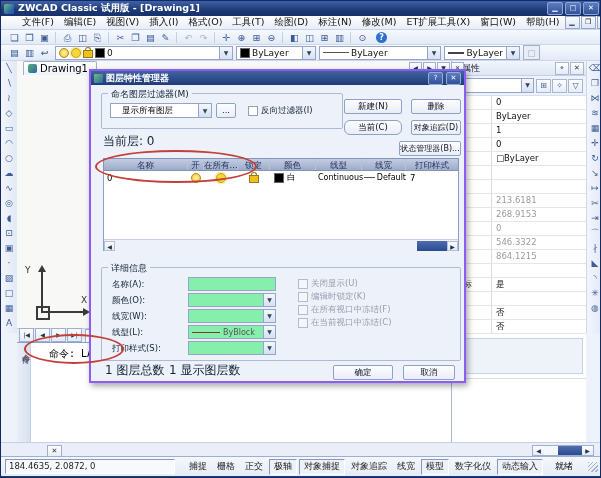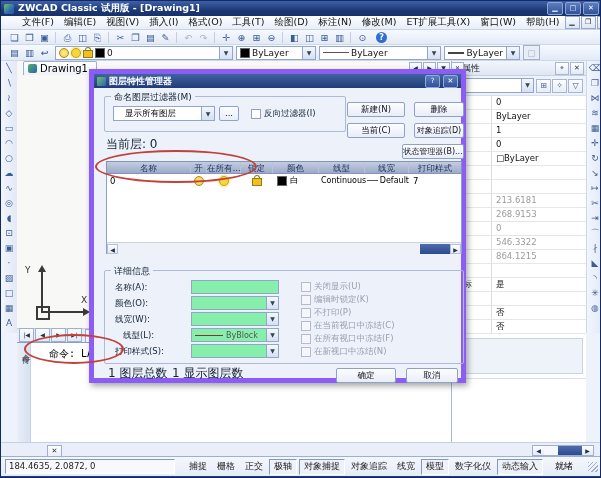--- a/index.html
+++ b/index.html
@@ -117,21 +117,21 @@
   .statusbar{left:0;top:455px;width:601px;height:20px;background:linear-gradient(#f4f7fc,#e6ecf7);
              border-top:1px solid #9fb0cf;display:flex;align-items:center;padding:0 4px;gap:10px;font-size:9px;box-sizing:border-box;}
   .coords{width:162px;height:13px;line-height:13px;background:#f7f9fc;border:1px solid;
           border-color:#8898b8 #fff #fff #8898b8;padding:0 3px;font-size:8.5px;color:#222;flex:0 0 auto;}
   .stgl{padding:0 4px;height:14px;line-height:14px;color:#222;white-space:nowrap;}
   .stgl.active{border:1px solid;border-color:#8898b8 #fff #fff #8898b8;background:#edf1f8;line-height:12px;}
   .ready{margin-left:2px;}
   .grip{margin-left:auto;width:10px;height:10px;background:repeating-linear-gradient(135deg,#9fb0cf 0 1px,transparent 1px 3px);}
   .frameb{left:0;top:475px;width:601px;height:3px;background:#203f7e;}
   
-  .dialog{left:88px;top:68px;width:377px;height:314px;background:#edf1fa;border:5px solid #8b5cf6;
+  .dialog{left:88px;top:68px;width:377px;height:314px;background:#edf1fa;border:2px solid #8b5cf6;
           box-shadow:2px 3px 6px rgba(0,0,0,.35);z-index:10;box-sizing:border-box;}
   .dtitle{height:14px;background:linear-gradient(180deg,#41639f,#1f3c78);display:flex;align-items:center;
           color:#fff;padding:0 3px;gap:3px;}
   .dtitle .t{flex:1;font-size:9px;font-weight:bold;}
   .dbtn{width:13px;height:11px;background:linear-gradient(#5b7ec0,#31519a);border:1px solid #93a9d6;color:#fff;
         font-size:7px;line-height:10px;text-align:center;border-radius:2px;flex:0 0 auto;}
   .dlogo{width:9px;height:9px;background:linear-gradient(135deg,#6fc06f,#2b62b0);border-radius:1px;flex:0 0 auto;}
   .group{position:absolute;border:1px solid #aeb9d6;border-radius:2px;}
   .glabel{position:absolute;top:-6px;left:6px;background:#edf1fa;padding:0 3px;font-size:9px;color:#123;}
   .dcombo{position:absolute;height:15px;background:#fff;border:1px solid #93a5c9;display:flex;align-items:center;
@@ -502,21 +502,21 @@
       <span class="chk" style="left:146px;top:11px;">
         <span class="cbox"></span>
         <span>反向过滤器(I)</span>
       </span>
     </div>
 
     <span class="dtext" style="left:12px;top:62px;">当前层: 0</span>
 
     <span class="btn" style="left:253px;top:28px;width:58px;">新建(N)</span>
     <span class="btn" style="left:320px;top:28px;width:50px;">删除</span>
-    <span class="btn" style="left:253px;top:49px;width:58px;">当前(C)</span>
+    <span class="btn" style="left:253px;top:49px;width:58px;border-radius:6px;">当前(C)</span>
     <span class="btn" style="left:320px;top:49px;width:50px;font-size:8px;">对象追踪(D)</span>
     <span class="btn" style="left:308px;top:70px;width:62px;font-size:8px;">状态管理器(B)...</span>
 
     <div class="lhead">
         <span class="hcell">名称</span>
         <span class="hcell">开</span>
         <span class="hcell">在所有...</span>
         <span class="hcell">锁定</span>
         <span class="hcell">颜色</span>
         <span class="hcell">线型</span>
@@ -564,21 +564,21 @@
       <span class="fldlab" style="left:10px;top:27px;">颜色(O):</span>
       <span class="fld" style="left:86px;top:25px;width:88px;">
           <span class="arr">▼</span>
         </span>
 
       <span class="fldlab" style="left:10px;top:43px;">线宽(W):</span>
       <span class="fld" style="left:86px;top:41px;width:88px;">
           <span class="arr">▼</span>
         </span>
 
-      <span class="fldlab" style="left:18px;top:59px;">线型(L):</span>
+      <span class="fldlab" style="left:10px;top:59px;">线型(L):</span>
       <span class="fld" style="left:86px;top:57px;width:88px;">
         <span class="blglyph"></span>
         <span style="color:#555;">ByBlock</span>
         <span class="arr">▼</span>
       </span>
 
       <span class="fldlab" style="left:10px;top:75px;">打印样式(S):</span>
       <span class="fld" style="left:86px;top:73px;width:88px;">
           <span class="arr">▼</span>
         </span>
@@ -588,34 +588,26 @@
       <label class="dcb">
             <span class="cbx"></span>
             <span>关闭显示(U)</span>
           </label>
           <label class="dcb">
             <span class="cbx"></span>
             <span>编辑时锁定(K)</span>
           </label>
           <label class="dcb">
             <span class="cbx"></span>
-            <span>不打印(P)</span>
+            <span>在所有视口中冻结(F)</span>
           </label>
           <label class="dcb">
             <span class="cbx"></span>
             <span>在当前视口中冻结(C)</span>
           </label>
-          <label class="dcb">
-            <span class="cbx"></span>
-            <span>在所有视口中冻结(F)</span>
-          </label>
-          <label class="dcb">
-            <span class="cbx"></span>
-            <span>在新视口中冻结(N)</span>
-          </label>
         </div>
     </div>
 
     <span class="dtext" style="left:14px;top:291px;">1 图层总数</span>
     <span class="dtext" style="left:78px;top:291px;">1 显示图层数</span>
 
     <span class="btn" style="left:242px;top:294px;width:60px;">确定</span>
     <span class="btn" style="left:312px;top:294px;width:52px;">取消</span>
   </div>
 

